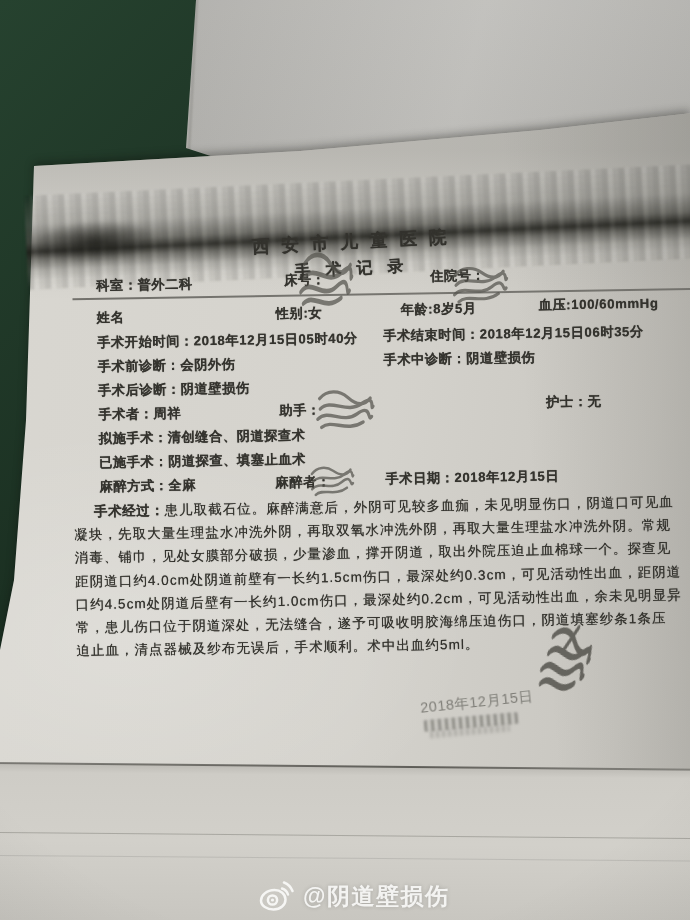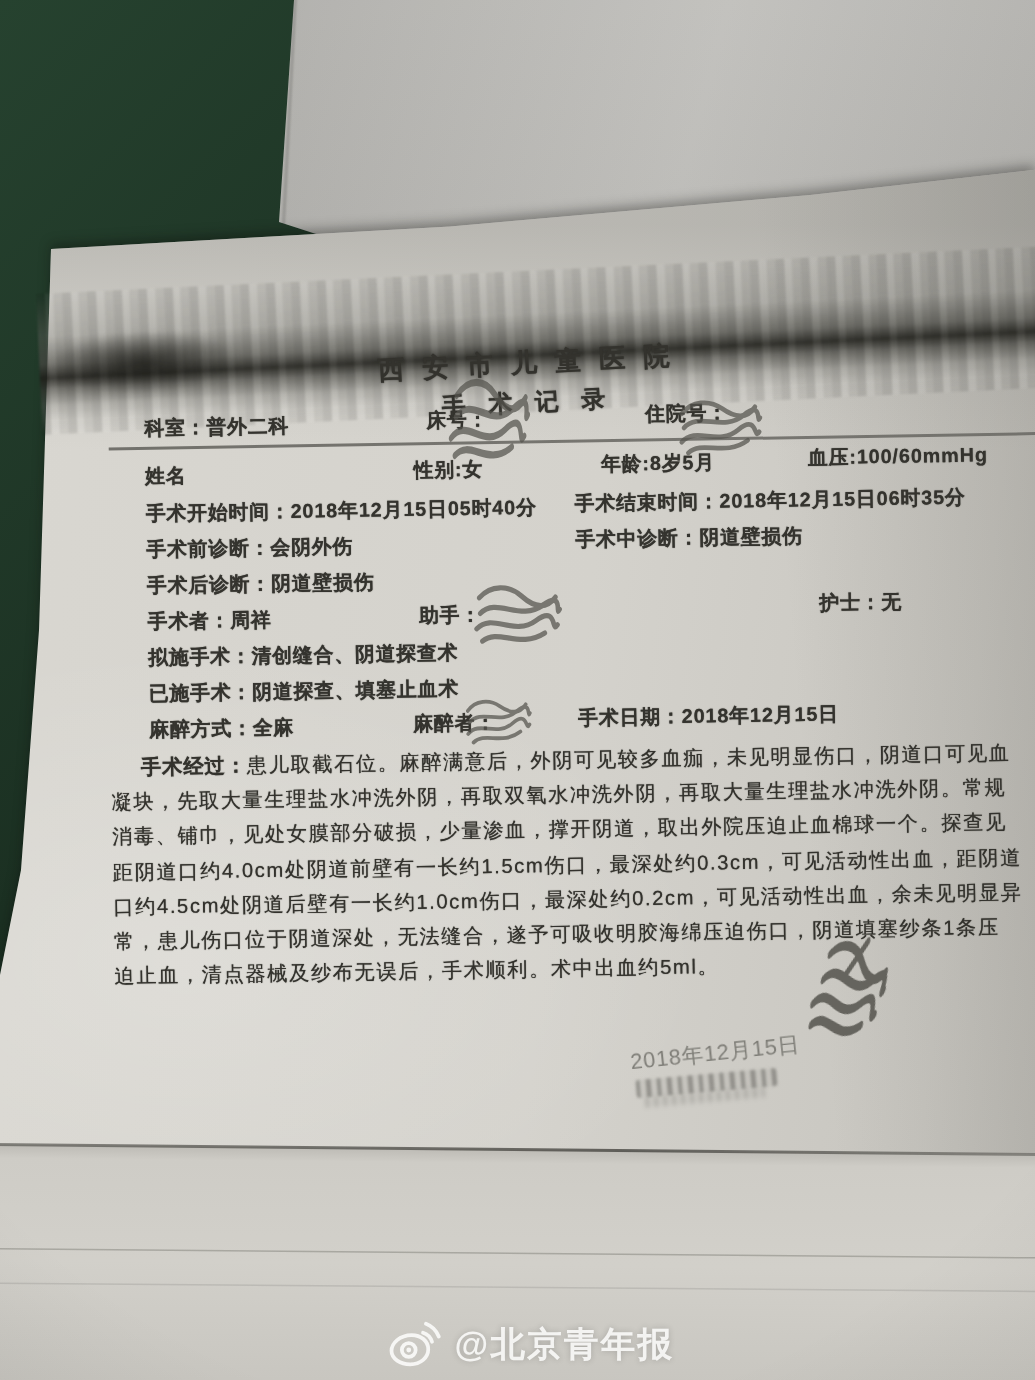--- a/index.html
+++ b/index.html
@@ -212,16 +212,16 @@
   <div class="watermark">
     <span class="wm-icon">
       <svg width="36" height="32" viewBox="0 0 36 32">
         <path d="M16.5 10 C8.5 10 3 15.5 3 20.5 C3 26 9 29.5 15.5 29.5 C22.5 29.5 27.5 25 27.5 19.5 C27.5 14 22.5 10 16.5 10 Z"></path>
         <circle cx="14.5" cy="20" r="4.6"></circle>
         <circle class="dot" cx="14.5" cy="20" r="1.6"></circle>
         <path d="M24 8.5 A9 9 0 0 1 30 14.5"></path>
         <path d="M26 2.5 A15 15 0 0 1 34.5 11"></path>
       </svg>
     </span>
-    <span class="wm-text">@北京青年报</span>
+    <span class="wm-text">@阴道壁损伤</span>
   </div>
 
 </div>
 
 </body></html>

